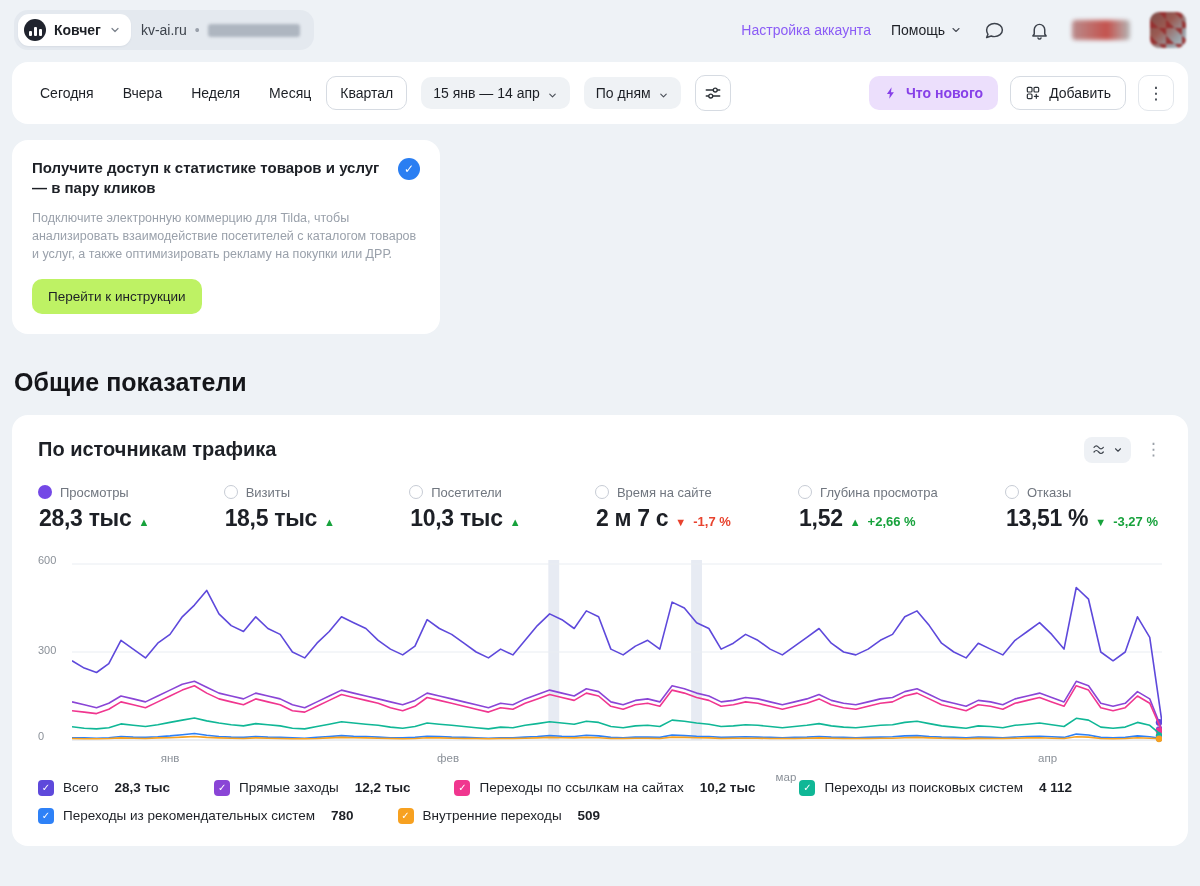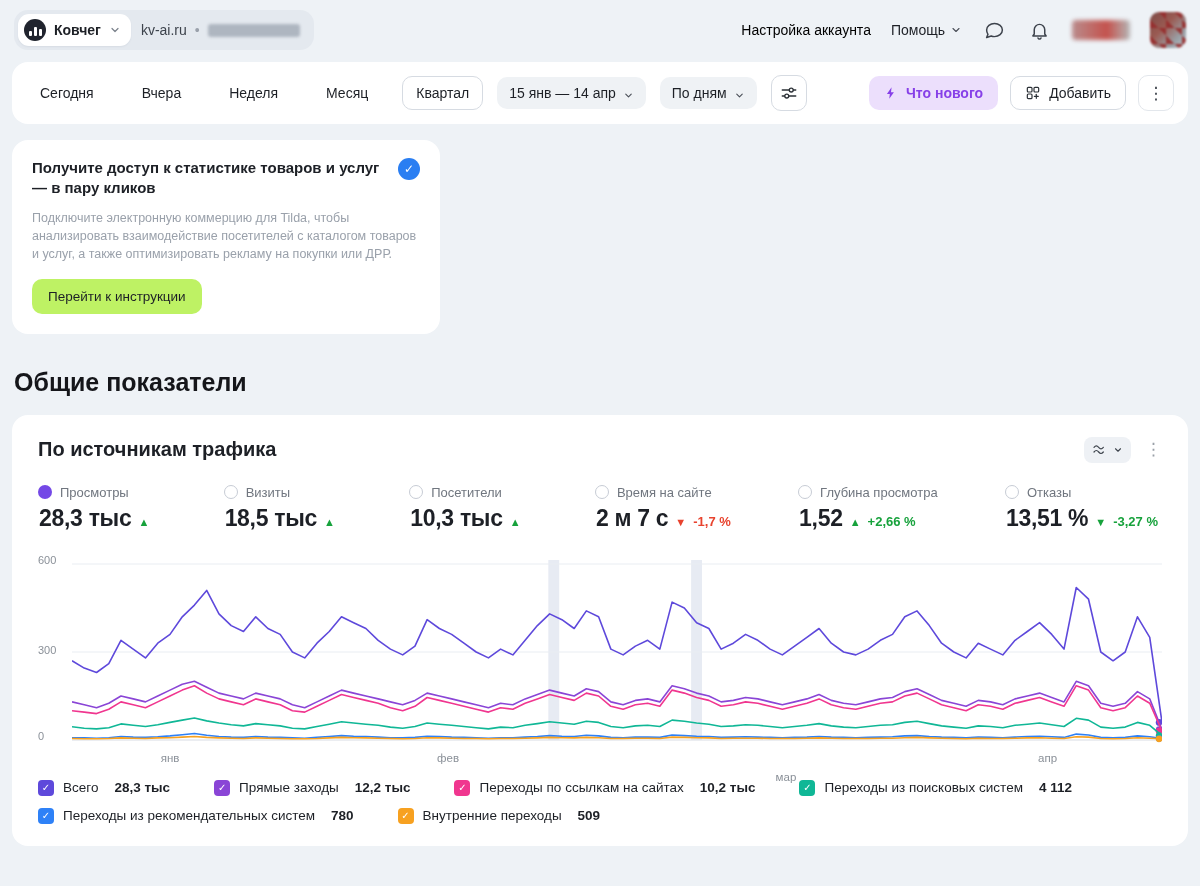--- a/index.html
+++ b/index.html
@@ -21,33 +21,33 @@
   .logo-circle i { display:block; width:3px; background:#fff; border-radius:1px; }
   .logo-circle i:nth-child(1){height:5px;} .logo-circle i:nth-child(2){height:9px;} .logo-circle i:nth-child(3){height:7px;}
   .counter-name { font-size:14px; font-weight:700; }
   .site-pill { display:flex; align-items:center; gap:8px; font-size:14px; }
   .site-link { color:#3d434c; text-decoration:none; cursor:pointer; }
   .dot-sep { color:#9aa1ab; }
   .redacted { display:inline-block; border-radius:3px; filter:blur(1.5px); }
   .redacted-id { width:92px; height:13px; background:#aeb6c0; }
   .redacted-name { width:58px; height:20px; background:linear-gradient(90deg,#b98c8c,#c4524d 60%,#b5b5b5); border-radius:4px; filter:blur(2px); }
   .topbar-right { display:flex; align-items:center; gap:20px; font-size:14px; }
-  .top-link { color:#000000; cursor:pointer;text-align:right; }
+  .top-link { color:#8b5cf6; cursor:pointer;text-align:right; }
   .help-menu { display:flex; align-items:center; gap:5px; cursor:pointer; }
   .icon-btn { background:none; border:none; cursor:pointer; display:flex; align-items:center; padding:2px; }
   .avatar { width:36px; height:36px; border-radius:9px; overflow:hidden; filter:blur(1px);
     background:
       linear-gradient(45deg, rgba(150,45,45,.9) 25%, transparent 25%, transparent 75%, rgba(150,45,45,.9) 75%) 0 0/16px 16px,
       linear-gradient(135deg,#7d4a46 0%,#9a5a52 40%,#9aa0a6 75%,#b9bec4 100%);
   }
 
   
   .toolbar { display:flex; align-items:center; justify-content:space-between; padding:13px 14px; margin-bottom:16px; }
   .toolbar-left { display:flex; align-items:center; }
-  .period-tabs { display:flex; align-items:center; gap:20px; }
+  .period-tabs { display:flex; align-items:center; gap:1px; }
   .period-tab { font-size:14px; padding:8px 13px; border-radius:10px; border:1px solid transparent; cursor:pointer; color:#1d2026; background:none; font-family:inherit; }
   .period-tab.active { background:#fff; border-color:#d6dbe2; }
   .pill-select { display:flex; align-items:flex-end; gap:7px; background:#eff2f5; border-radius:10px; padding:8px 12px; font-size:14px; cursor:pointer; margin-left:14px; }
   .sq-btn { width:36px; height:36px; border:1px solid #d6dbe2; background:#fff; border-radius:10px; display:flex; align-items:center; justify-content:center; cursor:pointer; margin-left:14px; }
   .toolbar-right { display:flex; align-items:center; gap:12px; }
   .whats-new-btn { display:flex; align-items:center; gap:8px; background:#ecdffc; color:#8740e8; border:none; border-radius:10px; padding:9px 15px; font-size:14px; font-weight:600; cursor:pointer; font-family:inherit; }
   .add-btn { display:flex; align-items:center; gap:8px; background:#fff; border:1px solid #d6dbe2; border-radius:10px; padding:8px 14px; font-size:14px; cursor:pointer; font-family:inherit; color:#1d2026; }
   .kebab-btn { width:36px; height:36px; border:1px solid #e3e7ec; background:#fff; border-radius:10px; cursor:pointer; color:#3d434c; font-size:17px; line-height:1; }
 
   

